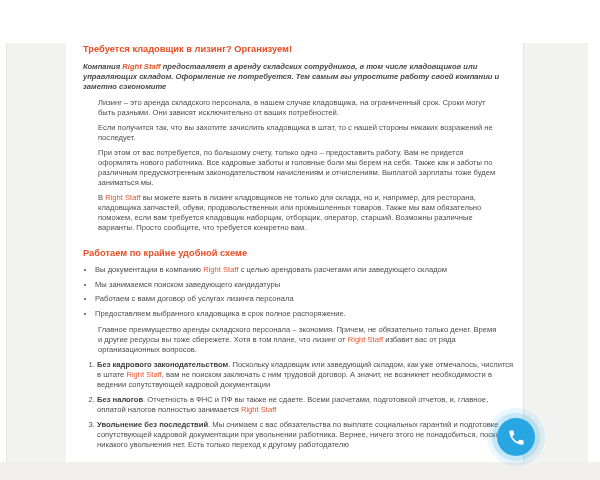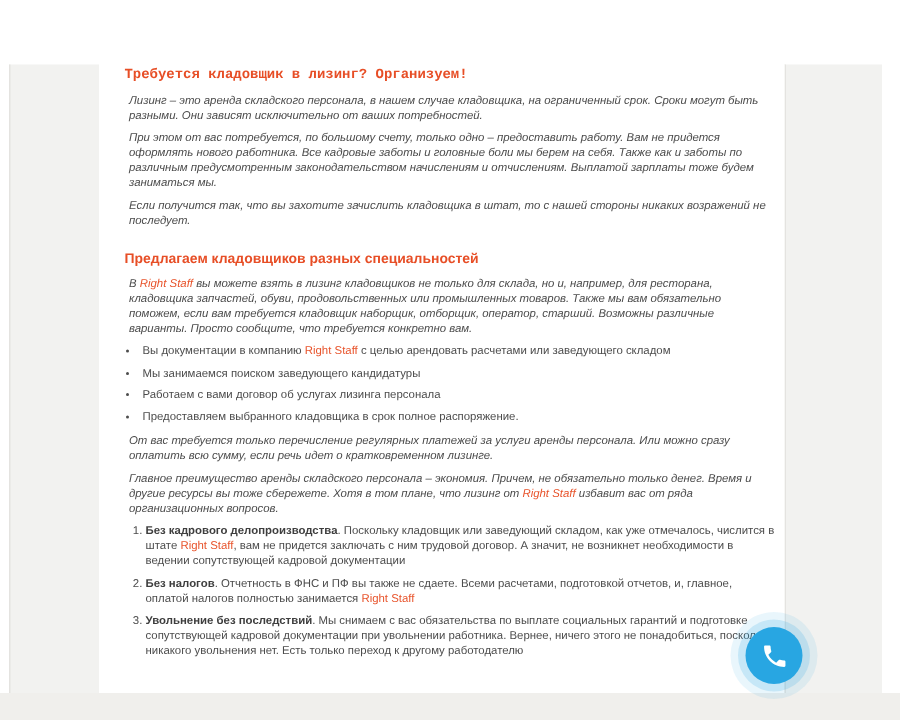--- a/index.html
+++ b/index.html
@@ -35,22 +35,22 @@
     padding:0 6px 0 16px;
     background:#fff;
     font-size:7.6px;line-height:10px;
   }
   h1,h2{
     color:var(--accent);
     font-size:9.3px;line-height:11px;
     font-weight:bold;
     margin:15px 0 6px;
   }
-  h1{margin:1px 0 7px;font-family:Liberation Mono, monospace;}
-  p{margin:5px 3px;font-style:italic;}
+  h1{margin:1px 0 7px;}
+  p{margin:5px 15px;}
   p.intro{
     font-weight:bold;font-style:italic;
     margin:7px 0 6px;
     color:#474747;
   }
   ul{margin:4px 0 6px;padding-left:12px;}
   ul li{margin:4.5px 0;}
   ol{margin:5px 0;padding-left:14px;}
   ol li{margin:5px 0;}
   .seg-link{color:var(--link);}
@@ -78,38 +78,38 @@
 </style>
 </head>
 <body>
 
 <div class="side-panel left"></div>
 <div class="side-panel right"></div>
 <div class="bottom-band"></div>
 
 <main class="content">
   <h1>Требуется кладовщик в лизинг? Организуем!</h1>
+  <p class="intro"><span>Компания </span><span class="seg-link">Right Staff</span><span> предоставляет в аренду складских сотрудников, в том числе кладовщиков или управляющих складом. Оформление не потребуется. Тем самым вы упростите работу своей компании и заметно сэкономите</span></p>
   <p>Лизинг – это аренда складского персонала, в нашем случае кладовщика, на ограниченный срок. Сроки могут быть разными. Они зависят исключительно от ваших потребностей.</p>
+  <p>Если получится так, что вы захотите зачислить кладовщика в штат, то с нашей стороны никаких возражений не последует.</p>
   <p>При этом от вас потребуется, по большому счету, только одно – предоставить работу. Вам не придется оформлять нового работника. Все кадровые заботы и головные боли мы берем на себя. Также как и заботы по различным предусмотренным законодательством начислениям и отчислениям. Выплатой зарплаты тоже будем заниматься мы.</p>
-  <p>Если получится так, что вы захотите зачислить кладовщика в штат, то с нашей стороны никаких возражений не последует.</p>
 
-  <h2>Предлагаем кладовщиков разных специальностей</h2>
   <p><span>В </span><span class="seg-link">Right Staff</span><span> вы можете взять в лизинг кладовщиков не только для склада, но и, например, для ресторана, кладовщика запчастей, обуви, продовольственных или промышленных товаров. Также мы вам обязательно поможем, если вам требуется кладовщик наборщик, отборщик, оператор, старший. Возможны различные варианты. Просто сообщите, что требуется конкретно вам.</span></p>
 
+  <h2>Работаем по крайне удобной схеме</h2>
   <ul>
     <li><span>Вы документации в компанию </span><span class="seg-link">Right Staff</span><span> с целью арендовать расчетами или заведующего складом</span></li>
     <li><span>Мы занимаемся поиском заведующего кандидатуры</span></li>
     <li><span>Работаем с вами договор об услугах лизинга персонала</span></li>
     <li><span>Предоставляем выбранного кладовщика в срок полное распоряжение.</span></li>
   </ul>
-  <p>От вас требуется только перечисление регулярных платежей за услуги аренды персонала. Или можно сразу оплатить всю сумму, если речь идет о кратковременном лизинге.</p>
 
   <p><span>Главное преимущество аренды складского персонала – экономия. Причем, не обязательно только денег. Время и другие ресурсы вы тоже сбережете. Хотя в том плане, что лизинг от </span><span class="seg-link">Right Staff</span><span> избавит вас от ряда организационных вопросов.</span></p>
   <ol>
-    <li><span class="seg-bold">Без кадрового делопроизводства</span><span>. Поскольку кладовщик или заведующий складом, как уже отмечалось, числится в штате </span><span class="seg-link">Right Staff</span><span>, вам не придется заключать с ним трудовой договор. А значит, не возникнет необходимости в ведении сопутствующей кадровой документации</span></li>
+    <li><span class="seg-bold">Без кадрового законодательством</span><span>. Поскольку кладовщик или заведующий складом, как уже отмечалось, числится в штате </span><span class="seg-link">Right Staff</span><span>, вам не поиском заключать с ним трудовой договор. А значит, не возникнет необходимости в ведении сопутствующей кадровой документации</span></li>
     <li><span class="seg-bold">Без налогов</span><span>. Отчетность в ФНС и ПФ вы также не сдаете. Всеми расчетами, подготовкой отчетов, и, главное, оплатой налогов полностью занимается </span><span class="seg-link">Right Staff</span></li>
     <li><span class="seg-bold">Увольнение без последствий</span><span>. Мы снимаем с вас обязательства по выплате социальных гарантий и подготовке сопутствующей кадровой документации при увольнении работника. Вернее, ничего этого не понадобиться, поскольку никакого увольнения нет. Есть только переход к другому работодателю</span></li>
 
   </ol>
 </main>
 
 <div class="phone-widget">
   <div class="halo-outer"></div>
   <div class="halo-inner"></div>
   <button class="phone-button" aria-label="call">

